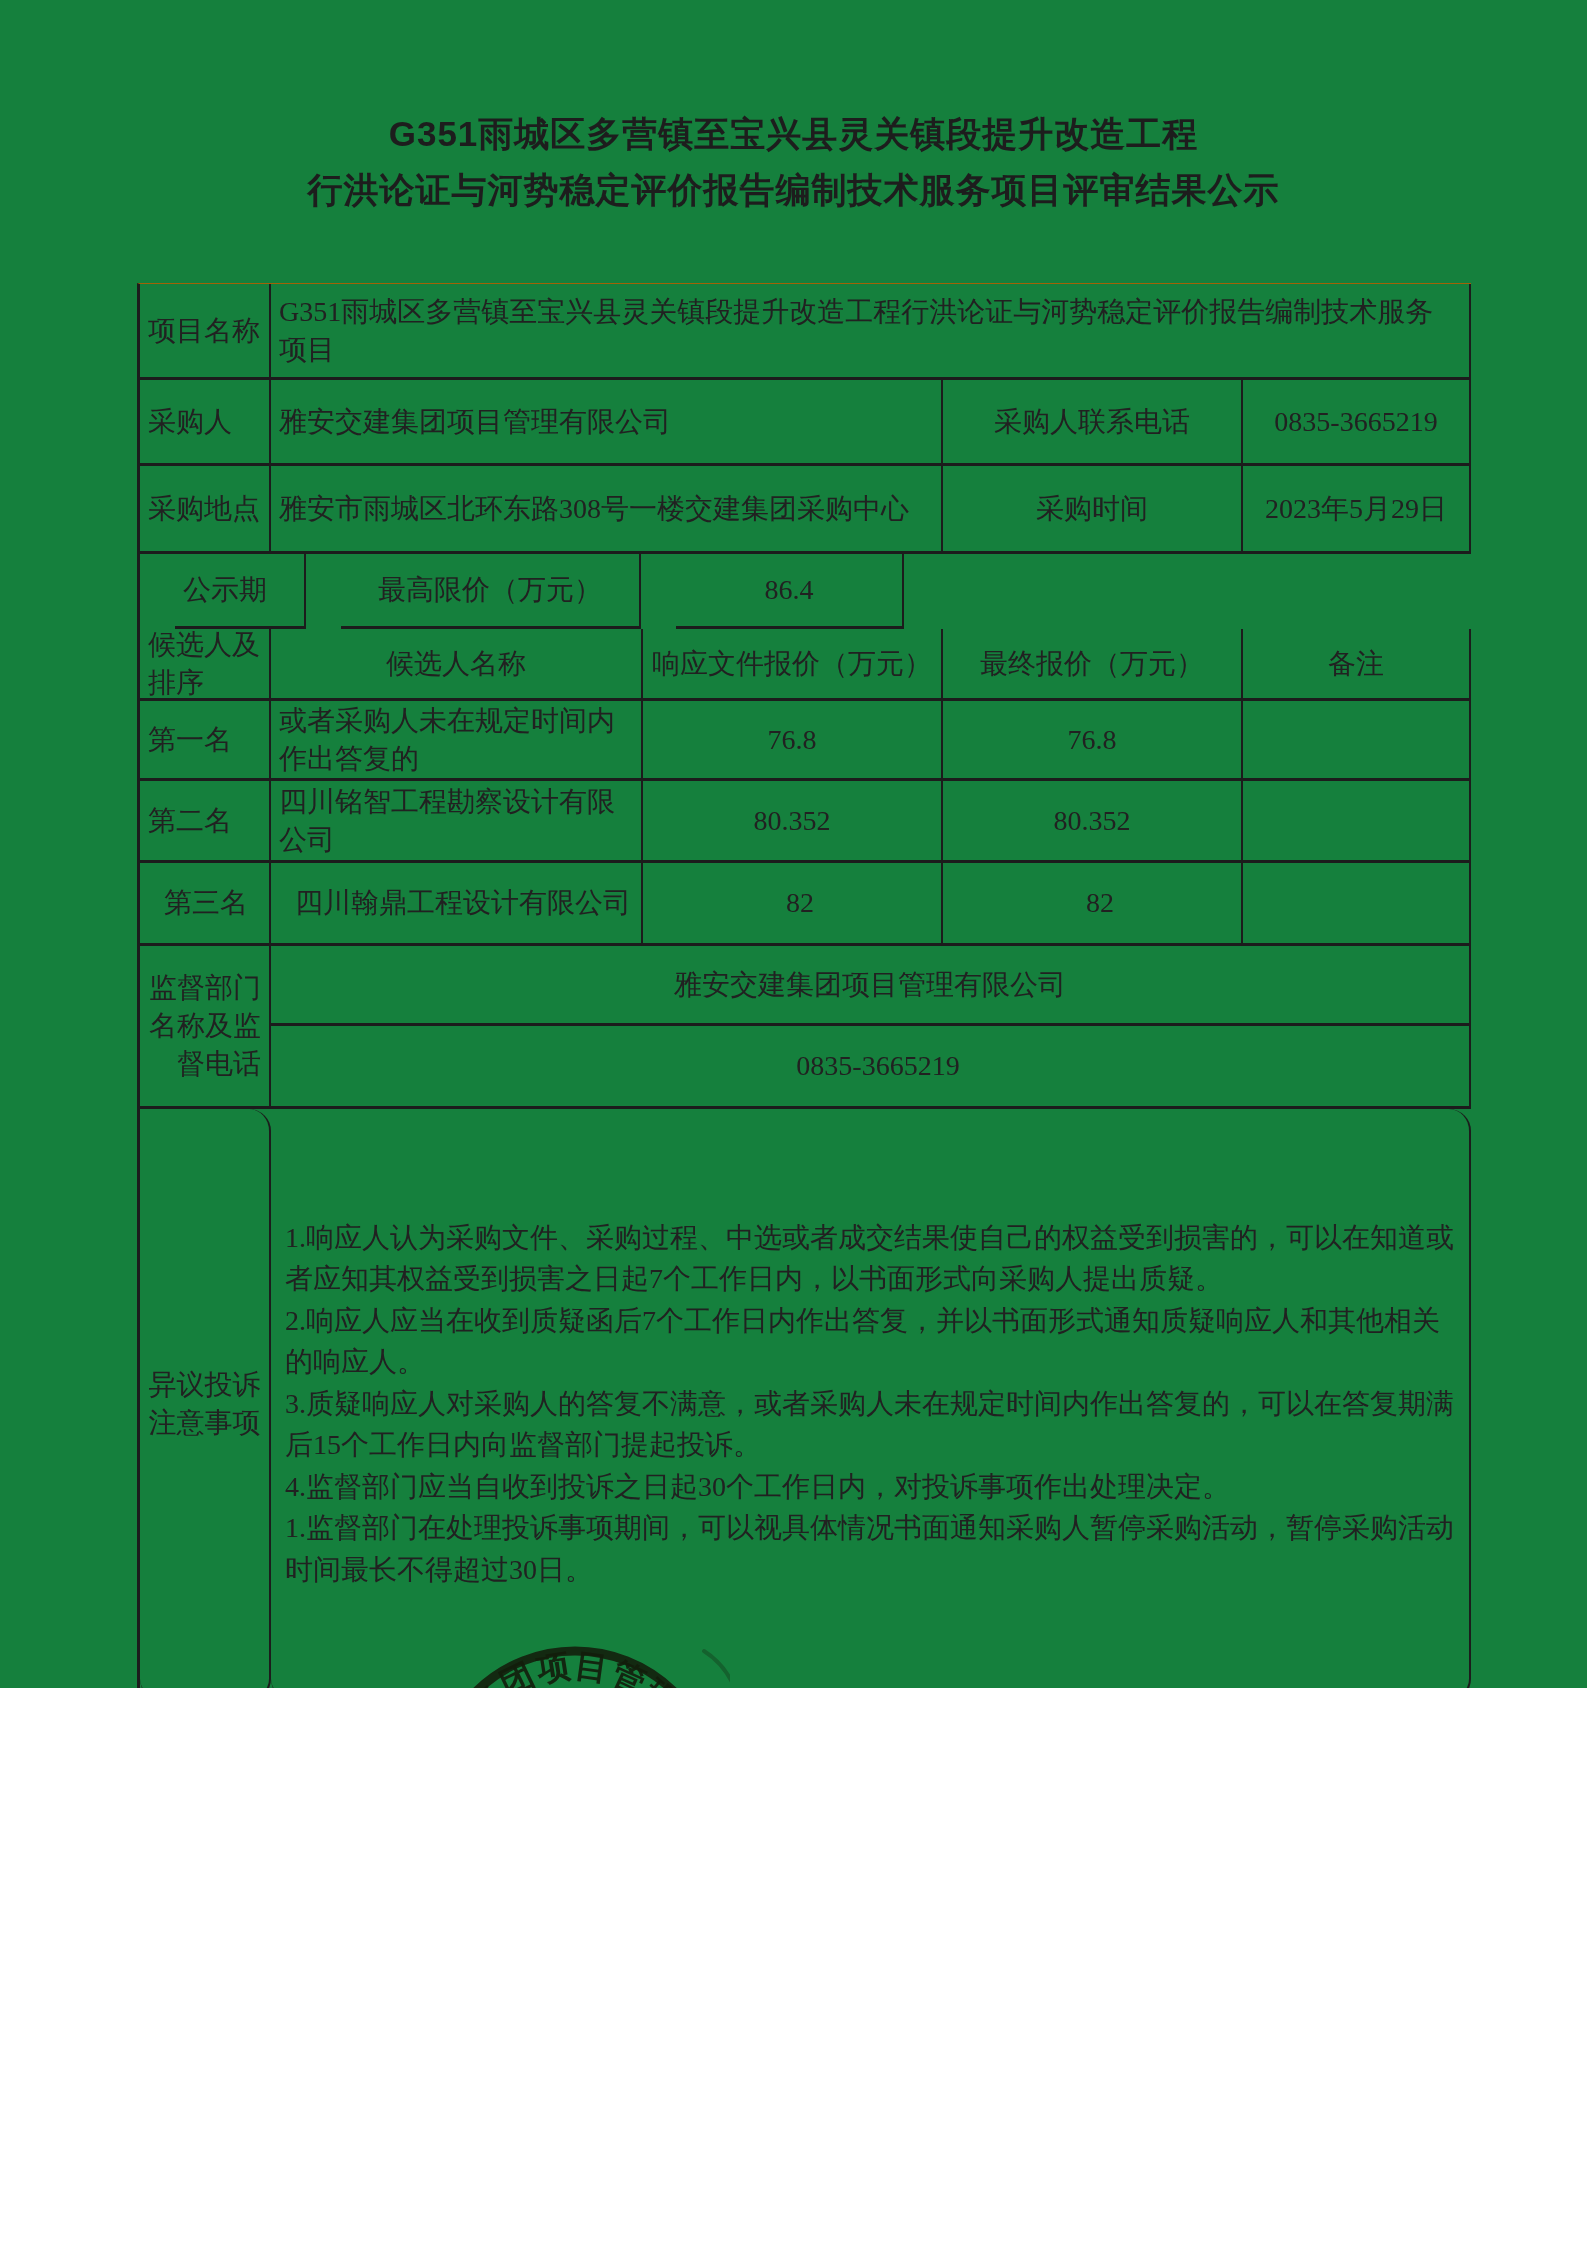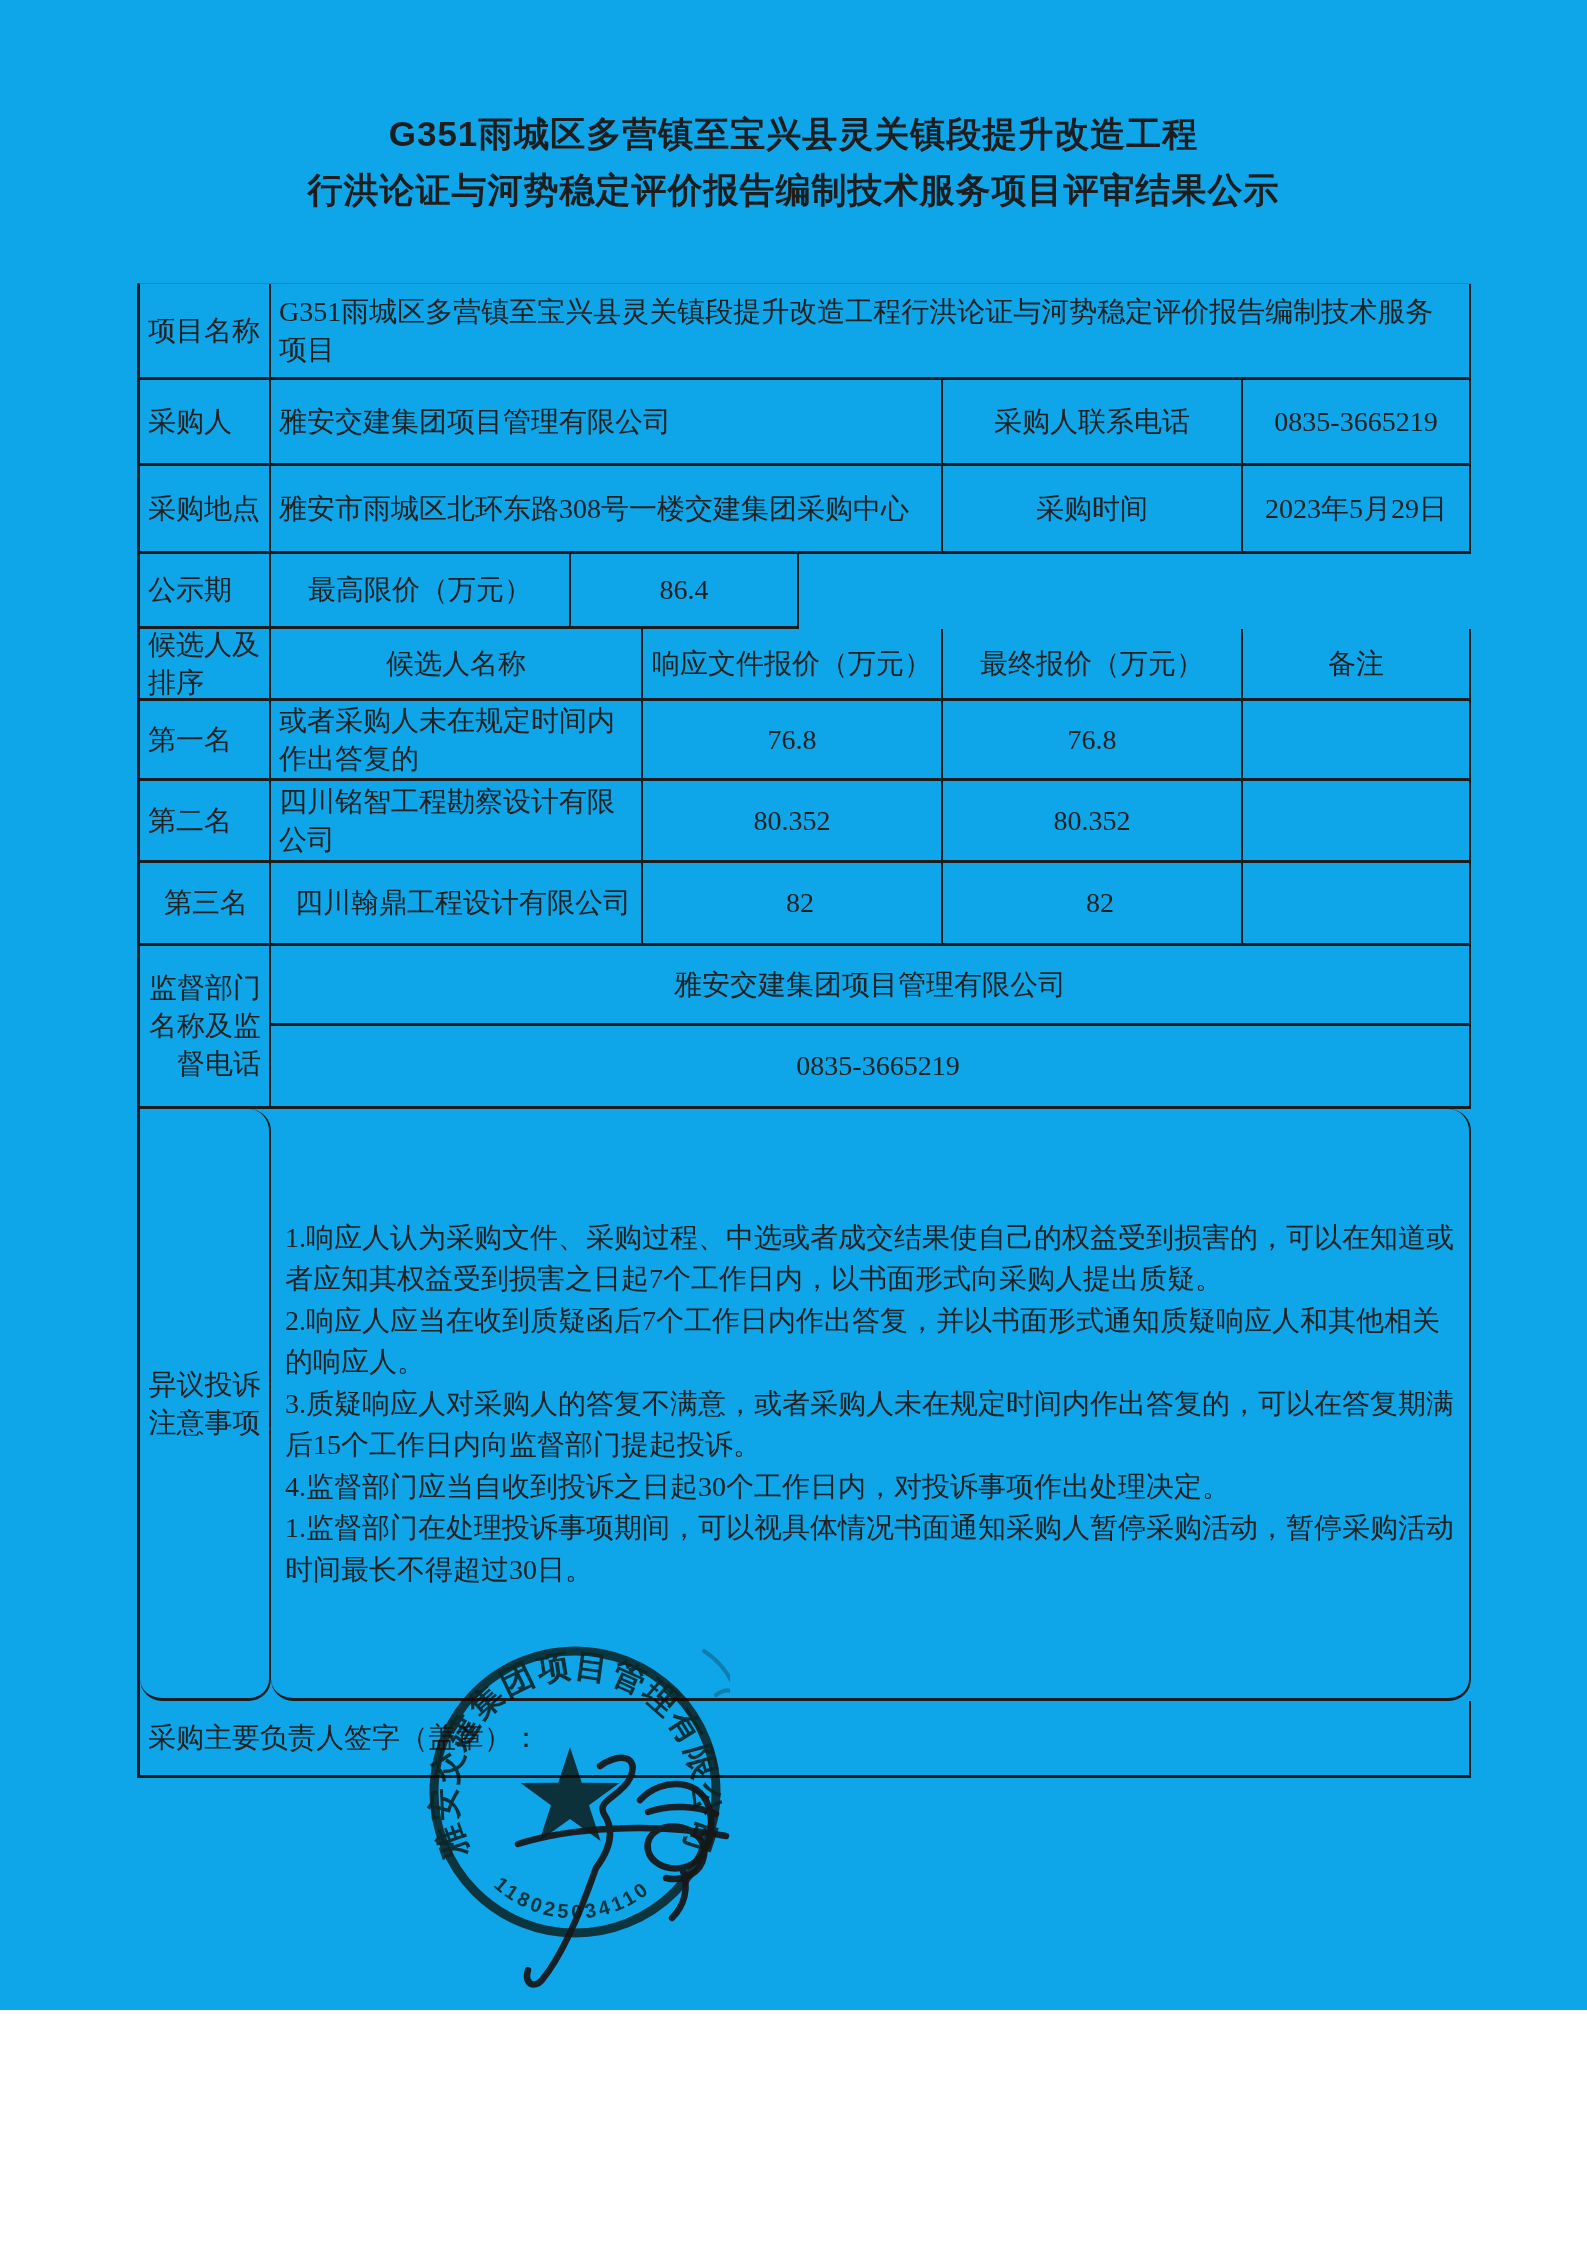--- a/index.html
+++ b/index.html
@@ -1,19 +1,19 @@
 <!DOCTYPE html>
 <html><head>
 <meta charset="utf-8">
 <style>
   * { margin:0; padding:0; box-sizing:border-box; }
   html,body { background:#ffffff; }
   body { font-family:"Liberation Serif","DejaVu Serif",serif; color:#212121; }
   .page {
-    position:relative; width:1587px; height:2010px; background:#0ea5e9; overflow:hidden;
+    position:relative; width:1587px; height:1688px; background:#15803d; overflow:hidden;
   }
   
   .title {
     position:absolute; top:106px; left:0; width:100%;
     text-align:center; font-family:"Liberation Sans","DejaVu Sans",sans-serif;
     font-weight:700; font-size:35px; line-height:56px; color:#1d1d1d; letter-spacing:1px;
   }
   
   .tbl {
     position:absolute; left:137px; top:283px; width:1334px;
@@ -28,21 +28,21 @@
   }
   .lab   { width:131px; }
   .c2    { width:372px; }
   .c3    { width:300px; }
   .c4    { width:300px; }
   .c5    { width:228px; }
   .c23   { width:672px; }  
   .c2345 { width:1200px; } 
   .full  { width:1331px; }
   .ctr   { justify-content:center; text-align:center; }
-  .h96 {height:96px;} .h86 {height:86px;} .h88 {height:88px;} .h75 {height:75px;}
+  .h96 {height:96px;} .h86 {height:86px;} .h88 {height:88px;} .h75 {height:75px;margin-left:35px;}
   .h72 {height:72px;} .h80 {height:80px;} .h82 {height:82px;} .h83 {height:83px;padding-left:24px;}
   .h78 {height:78px;} .h163{height:163px;text-align:right;} .h592{height:592px;border-radius:22px;} .h77 {height:77px;}
   .subcol { display:flex; flex-direction:column; width:1200px; }
   .notice-body { width:100%; line-height:1.48; }
   .notice-body div { margin:0; }
   
   .stamp {
     position:absolute; left:420px; top:1637px; width:310px; height:310px;
     mix-blend-mode:multiply; z-index:5; pointer-events:none;
   }

